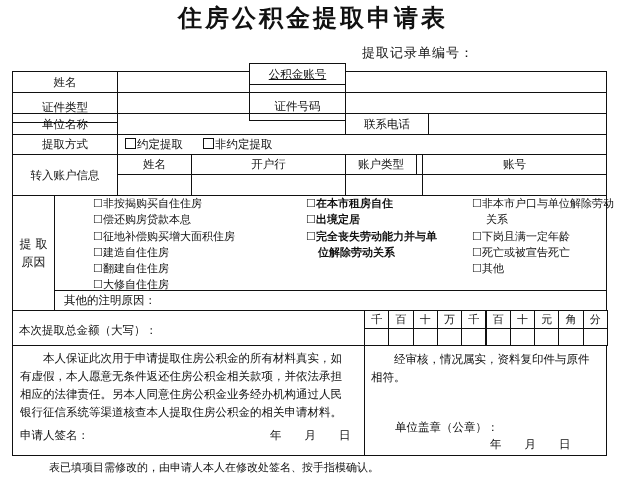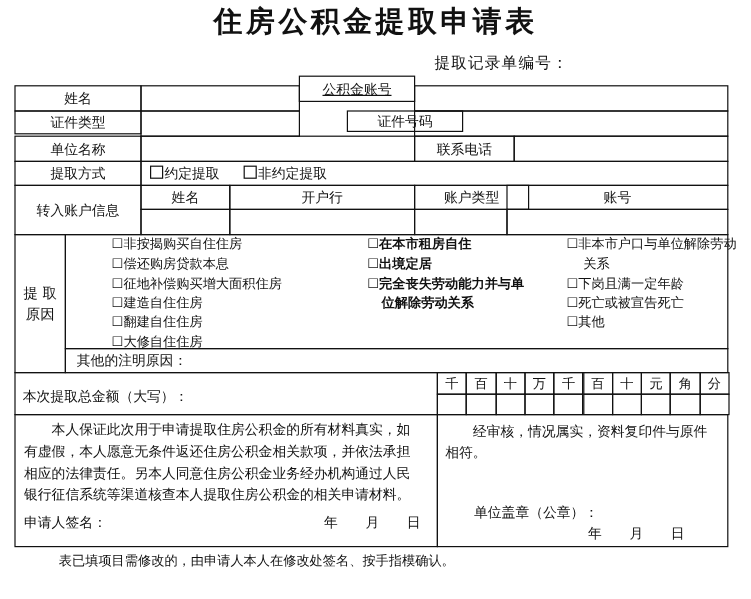--- a/index.html
+++ b/index.html
@@ -23,40 +23,40 @@
 <body>
 
 <div class="title">住房公积金提取申请表</div>
 <div class="record-no">提取记录单编号：</div>
 
 <div class="cell" style="left:12px;top:71px;width:106px;height:22px;">姓名</div>
 <div class="cell" style="left:117px;top:71px;width:133px;height:22px;"></div>
 <div class="cell" style="left:249px;top:63px;width:97px;height:22px;text-decoration:underline;">公积金账号</div>
 <div class="cell" style="left:345px;top:71px;width:262px;height:22px;"></div>
 
-<div class="cell" style="left:12px;top:92px;width:106px;height:20px;">证件类型</div>
+<div class="cell" style="left:12px;top:92px;width:106px;height:31px;">证件类型</div>
 <div class="cell" style="left:117px;top:92px;width:133px;height:22px;"></div>
-<div class="cell" style="left:249px;top:92px;width:97px;height:18px;margin-left:40px;">证件号码</div>
+<div class="cell" style="left:249px;top:92px;width:97px;height:29px;">证件号码</div>
 <div class="cell" style="left:345px;top:92px;width:262px;height:22px;"></div>
 
 <div class="cell" style="left:12px;top:113px;width:106px;height:22px;">单位名称</div>
 <div class="cell" style="left:117px;top:113px;width:229px;height:22px;"></div>
 <div class="cell" style="left:345px;top:113px;width:84px;height:22px;">联系电话</div>
 <div class="cell" style="left:428px;top:113px;width:179px;height:22px;"></div>
 
 <div class="cell" style="left:12px;top:134px;width:106px;height:21px;">提取方式</div>
 <div class="cell left" style="left:117px;top:134px;width:490px;height:21px;padding-left:7px;">
   <span style="margin-right:20px;"><span class="cb"></span><span>约定提取</span></span>
   <span><span class="cb"></span><span>非约定提取</span></span>
 </div>
 
 <div class="cell" style="left:12px;top:154px;width:106px;height:42px;">转入账户信息</div>
 <div class="cell" style="left:117px;top:154px;width:75px;height:21px;">姓名</div>
 <div class="cell" style="left:191px;top:154px;width:155px;height:21px;">开户行</div>
-<div class="cell" style="left:345px;top:154px;width:96px;height:21px;font-family:Liberation Mono, monospace;">账户类型</div>
+<div class="cell" style="left:345px;top:154px;width:72px;height:21px;font-family:Liberation Mono, monospace;">账户类型</div>
 <div class="cell" style="left:422px;top:154px;width:185px;height:21px;">账号</div>
 <div class="cell" style="left:117px;top:174px;width:75px;height:22px;"></div>
 <div class="cell" style="left:191px;top:174px;width:155px;height:22px;"></div>
 <div class="cell" style="left:345px;top:174px;width:78px;height:22px;"></div>
 <div class="cell" style="left:422px;top:174px;width:185px;height:22px;"></div>
 
 <div class="cell" style="left:12px;top:195px;width:43px;height:116px;flex-direction:column;font-size:12px;line-height:18px;">
   <div>提 取</div>
   <div>原因</div>
 </div>

